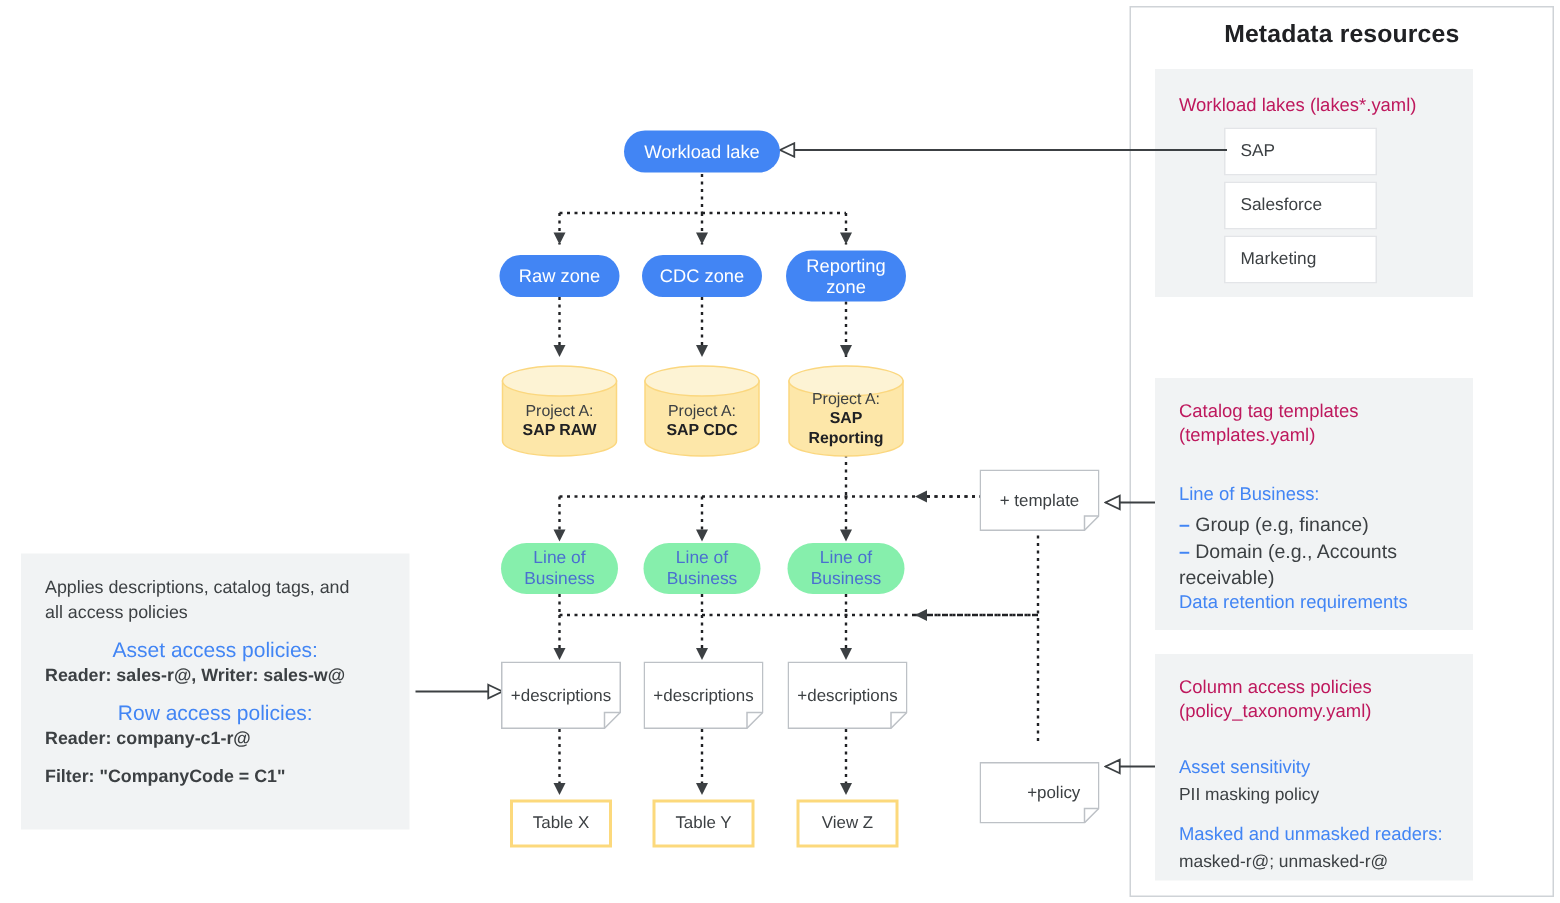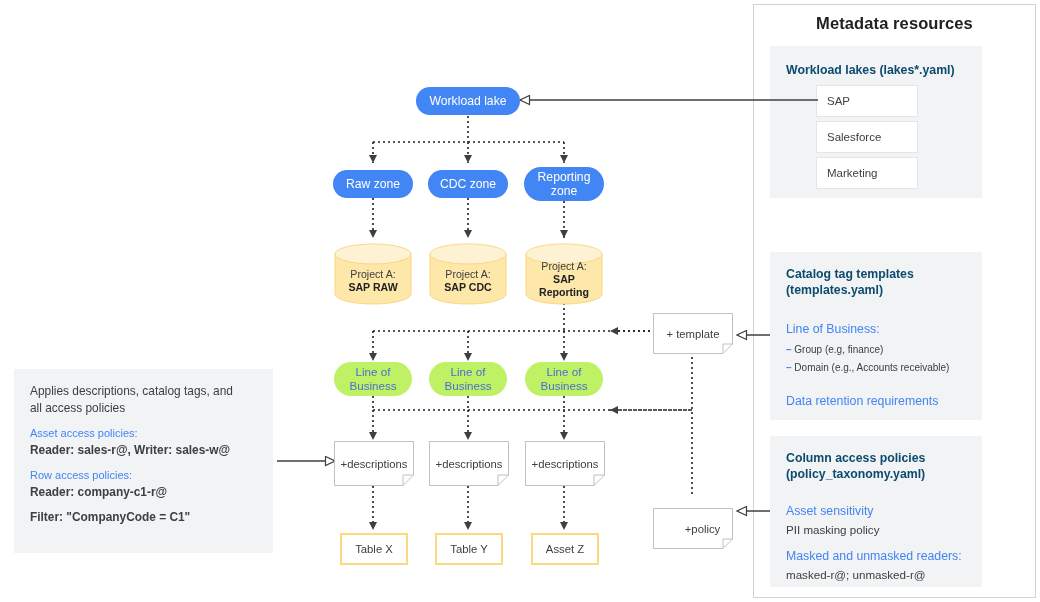--- a/index.html
+++ b/index.html
@@ -18,49 +18,49 @@
   .panel-outline{
     position:absolute;left:753px;top:4px;width:283px;height:594px;
     border:1px solid #cfd3d7;background:#fff;box-sizing:border-box;
   }
   .panel-title{
     position:absolute;left:753px;top:14px;width:283px;
     text-align:center;font-size:16.5px;font-weight:bold;color:#202124;
     letter-spacing:.1px;
   }
   .gbox{position:absolute;background:#f1f3f4;box-sizing:border-box;}
-  .gbox-title{font-size:12.3px;font-weight:bold;color:#0c4a6e;line-height:16px;}
+  .gbox-title{font-size:12.3px;font-weight:normal;color:#be185d;line-height:16px;}
   .lake-item{
     background:#ffffff;border:1px solid #e3e5e8;box-sizing:border-box;
     font-size:11.5px;color:#3c4043;display:flex;align-items:center;
     padding-left:10px;height:32px;
   }
   .blue-lbl-l{color:#4285f4;font-size:12.3px;line-height:17px;}
   .body-txt{font-size:11.6px;color:#3c4043;line-height:17px;}
-  .dash-item{font-size:10px;color:#3c4043;line-height:17px;}
+  .dash-item{font-size:13px;color:#3c4043;line-height:17px;}
   .dash-item i{color:#4285f4;font-style:normal;font-weight:bold;}
 
   
   .annobox{
     position:absolute;left:14px;top:369px;width:259px;height:184px;
     background:#f1f3f4;box-sizing:border-box;padding:14px 16px 0 16px;
   }
   .anno-h{font-size:12.4px;font-weight:bold;color:#202124;margin:0 0 11px 0;}
   .anno-p{font-size:11.9px;color:#3c4043;line-height:16.5px;margin:0 0 9px 0;}
-  .anno-blue{font-size:11px;color:#4285f4;line-height:16.5px;margin:0;}
+  .anno-blue{font-size:14px;color:#4285f4;line-height:16.5px;margin:0;text-align:center;}
   .anno-sub{font-size:11.9px;color:#3c4043;line-height:16.5px;margin:0 0 9px 0;font-weight:bold;}
 
   
   .pill{
     position:absolute;background:#4285f4;color:#ffffff;border-radius:999px;
     display:flex;align-items:center;justify-content:center;text-align:center;
     font-size:12.2px;line-height:14px;box-sizing:border-box;
   }
   .pill-lob{
-    position:absolute;background:#bef264;color:#4a6fd0;border-radius:999px;
+    position:absolute;background:#86efac;color:#4a6fd0;border-radius:999px;
     display:flex;align-items:center;justify-content:center;text-align:center;
     font-size:11.6px;line-height:14px;box-sizing:border-box;
   }
   .cyl{position:absolute;}
   .cyl .cyl-txt{
     position:absolute;left:0;width:100%;text-align:center;
     font-size:10.6px;color:#3c4043;line-height:13.5px;
   }
   .cyl .cyl-txt b{color:#202124;font-weight:bold;}
   .note{position:absolute;}
@@ -280,16 +280,16 @@
     <div class="note-txt" style="padding-bottom:5px;">+policy</div>
   </div>
 
   <div class="tbl" style="left:340px;top:533px;width:68px;height:32px;">
     <span>Table X</span>
   </div>
   <div class="tbl" style="left:435px;top:533px;width:68px;height:32px;">
     <span>Table Y</span>
   </div>
   <div class="tbl" style="left:531px;top:533px;width:68px;height:32px;">
-    <span>Asset Z</span>
+    <span>View Z</span>
   </div>
 
 </div>
 
 </body></html>

